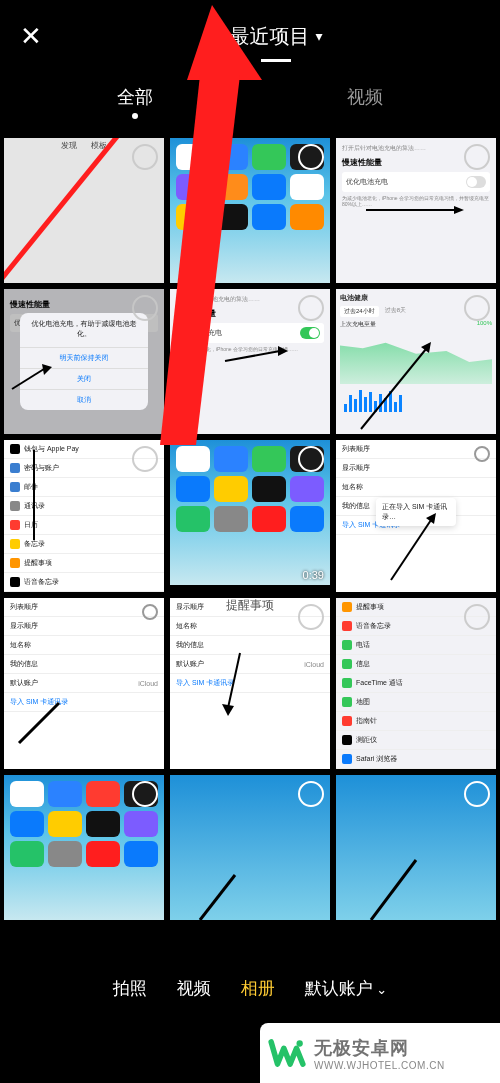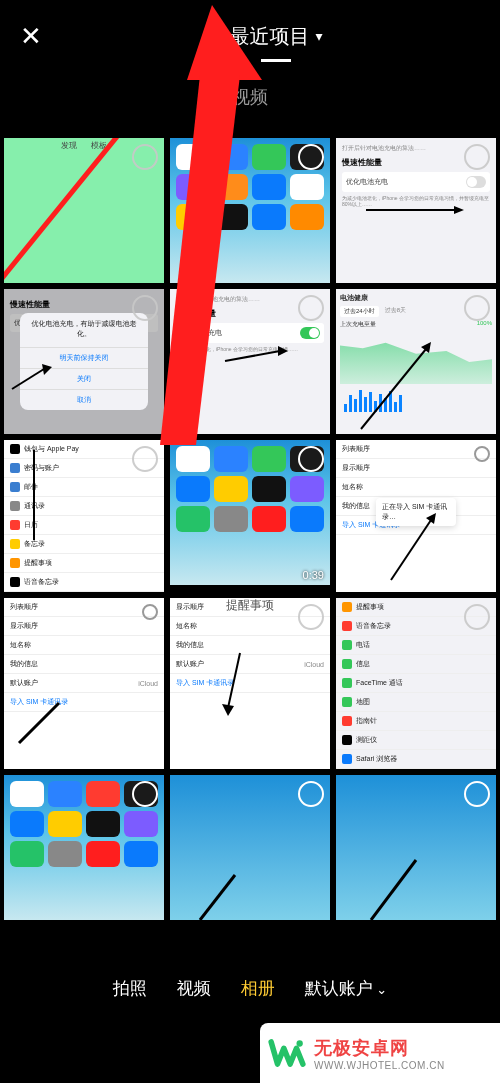--- a/index.html
+++ b/index.html
@@ -172,43 +172,44 @@
     background:#fff;
     border-top-left-radius:8px;
     display:flex; align-items:center; gap:8px;
     padding:0 8px;
     box-shadow:-2px -2px 6px rgba(0,0,0,.3);
   }
   .wlogo {
     width:38px; height:38px;
     color:#25c268;
   }
-  .wtext .t1 { font-size:18px; font-weight:700; color:#ef4444; letter-spacing:1px;}
+  .wtext .t1 { font-size:18px; font-weight:700; color:#737373; letter-spacing:1px;}
   .wtext .t2 { font-size:10px; color:#888; letter-spacing:.5px; }
 </style>
 </head>
 <body>
 
 <div class="topbar">
   <div class="close-x">✕</div>
   <div class="tabset">
     <div class="top-tab active">
       <span>最近项目</span>
       <span class="chev">▾</span>
     </div>
   </div>
 </div>
 
 <div class="filterbar">
+  <div class="f active">全部</div>
   <div class="f">视频</div>
 </div>
 
 <div class="grid">
 
-  <div class="thumb" style="background:#86efac;">
+  <div class="thumb" style="background:#e5e5e5;">
     <div style="display:flex;justify-content:center;gap:14px;font-size:8px;color:#444;padding-top:2px;">
       <span>发现</span>
       <span>模板</span>
     </div>
     <svg width="100%" height="100%" style="position:absolute;inset:0;">
       <line x1="-10" y1="150" x2="120" y2="-10" stroke="#ff1e1e" stroke-width="5"></line>
     </svg>
     <div class="sel-ring"></div>
   </div>
 

